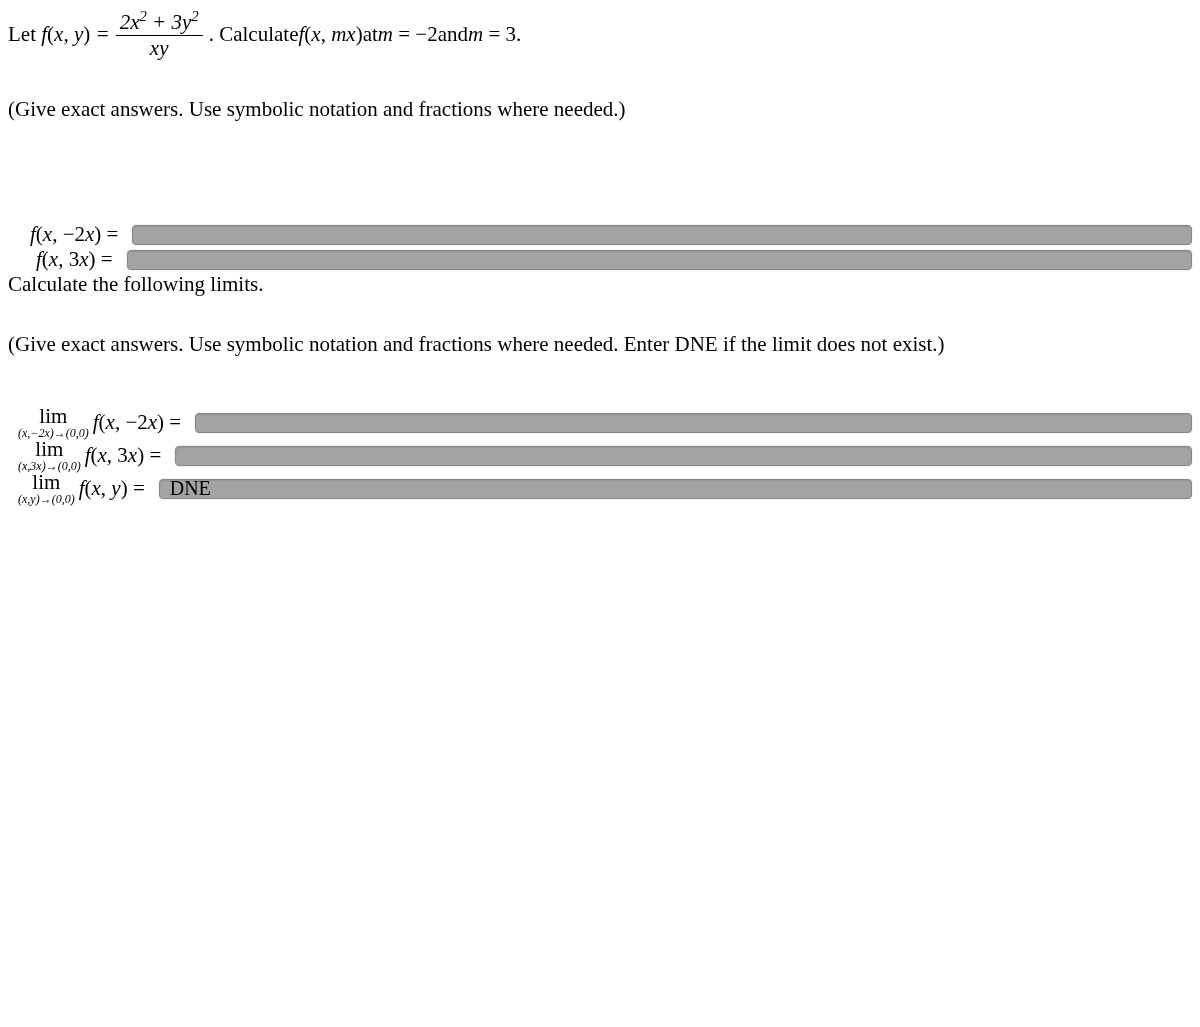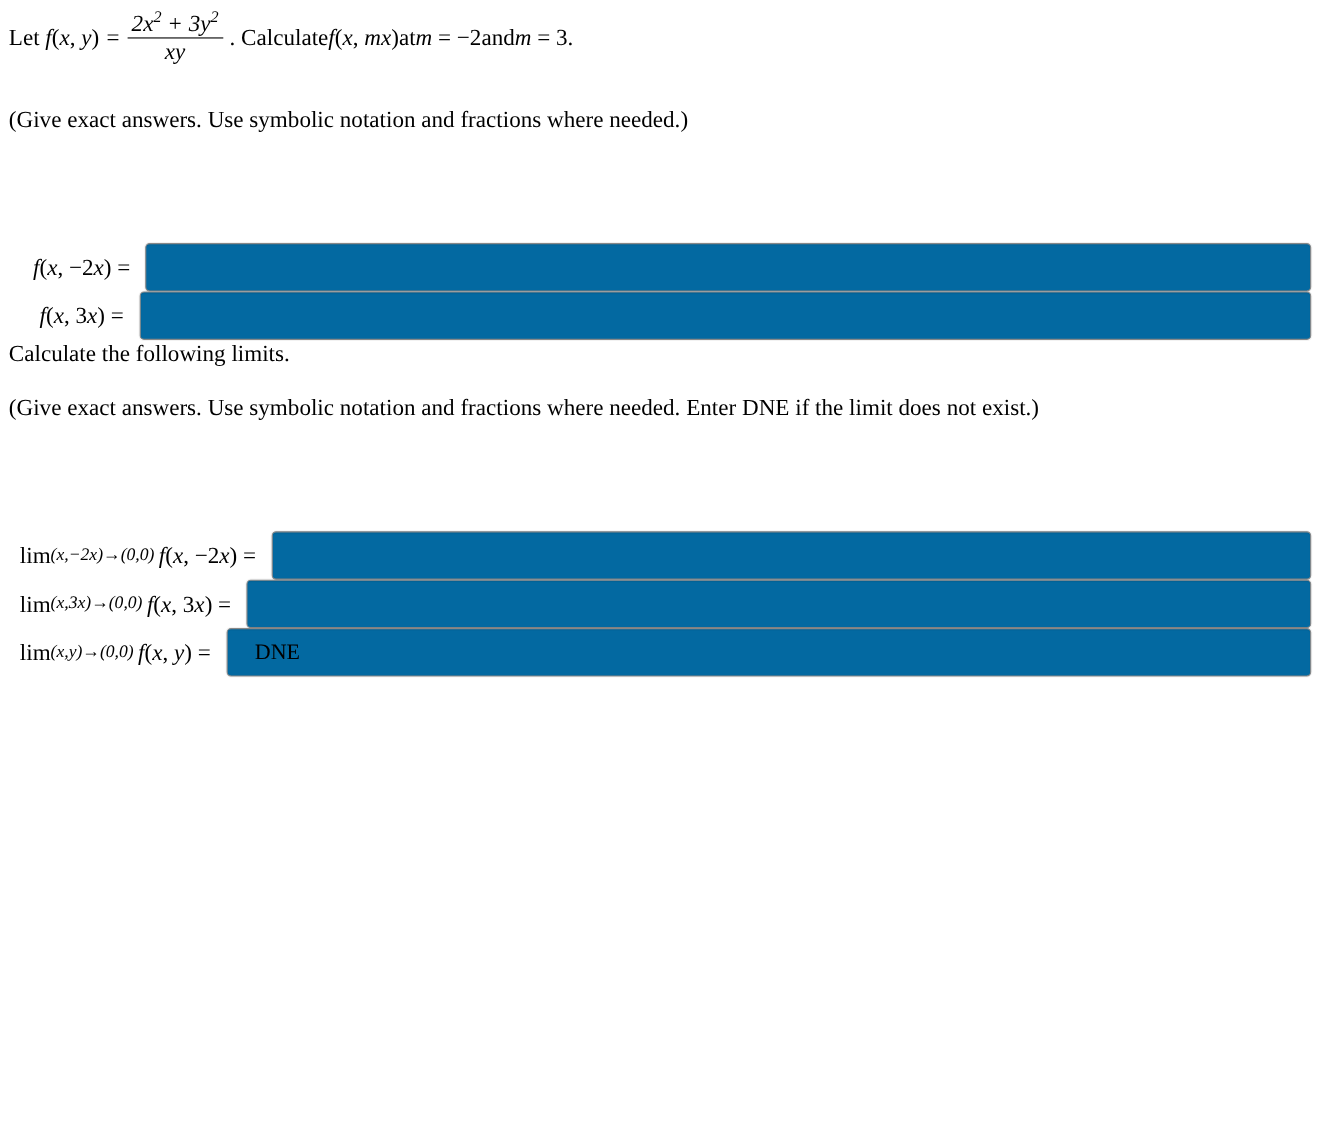--- a/index.html
+++ b/index.html
@@ -51,48 +51,48 @@
     }
     .limit-label {
       display: flex;
       align-items: center;
       white-space: nowrap;
       padding-right: 14px;
       padding-left: 10px;
     }
     .lim-block {
       display: inline-flex;
-      flex-direction: row;
+      flex-direction: column;
       align-items: center;
       margin-right: 4px;
     }
     .lim-top {
       font-size: 21px;
       line-height: 1;
     }
     .lim-bot {
-      font-size: 16px;
+      font-size: 12px;
       line-height: 1;
     }
     .answer-input {
       flex: 1;
-      height: 44px;
+      height: 20px;
       border: 1px solid #888;
       border-radius: 4px;
       font-family: "Times New Roman", serif;
       font-size: 20px;
-      padding: 4px 25px;
-      background: #0369a1;
+      padding: 4px 10px;
+      background: #a3a3a3;
       box-shadow: inset 0 1px 1px rgba(0,0,0,0.08), 0 0 0 1px rgba(0,0,0,0.05);
     }
     .section-text {
-      margin-bottom: 24px;
+      margin-bottom: 35px;
     }
     .instruction2 {
-      margin-bottom: 100px;
+      margin-bottom: 49px;
     }
     sup {
       font-size: 0.7em;
     }
     .italic {
       font-style: italic;
     }
     .regular {
       font-style: normal;
     }

